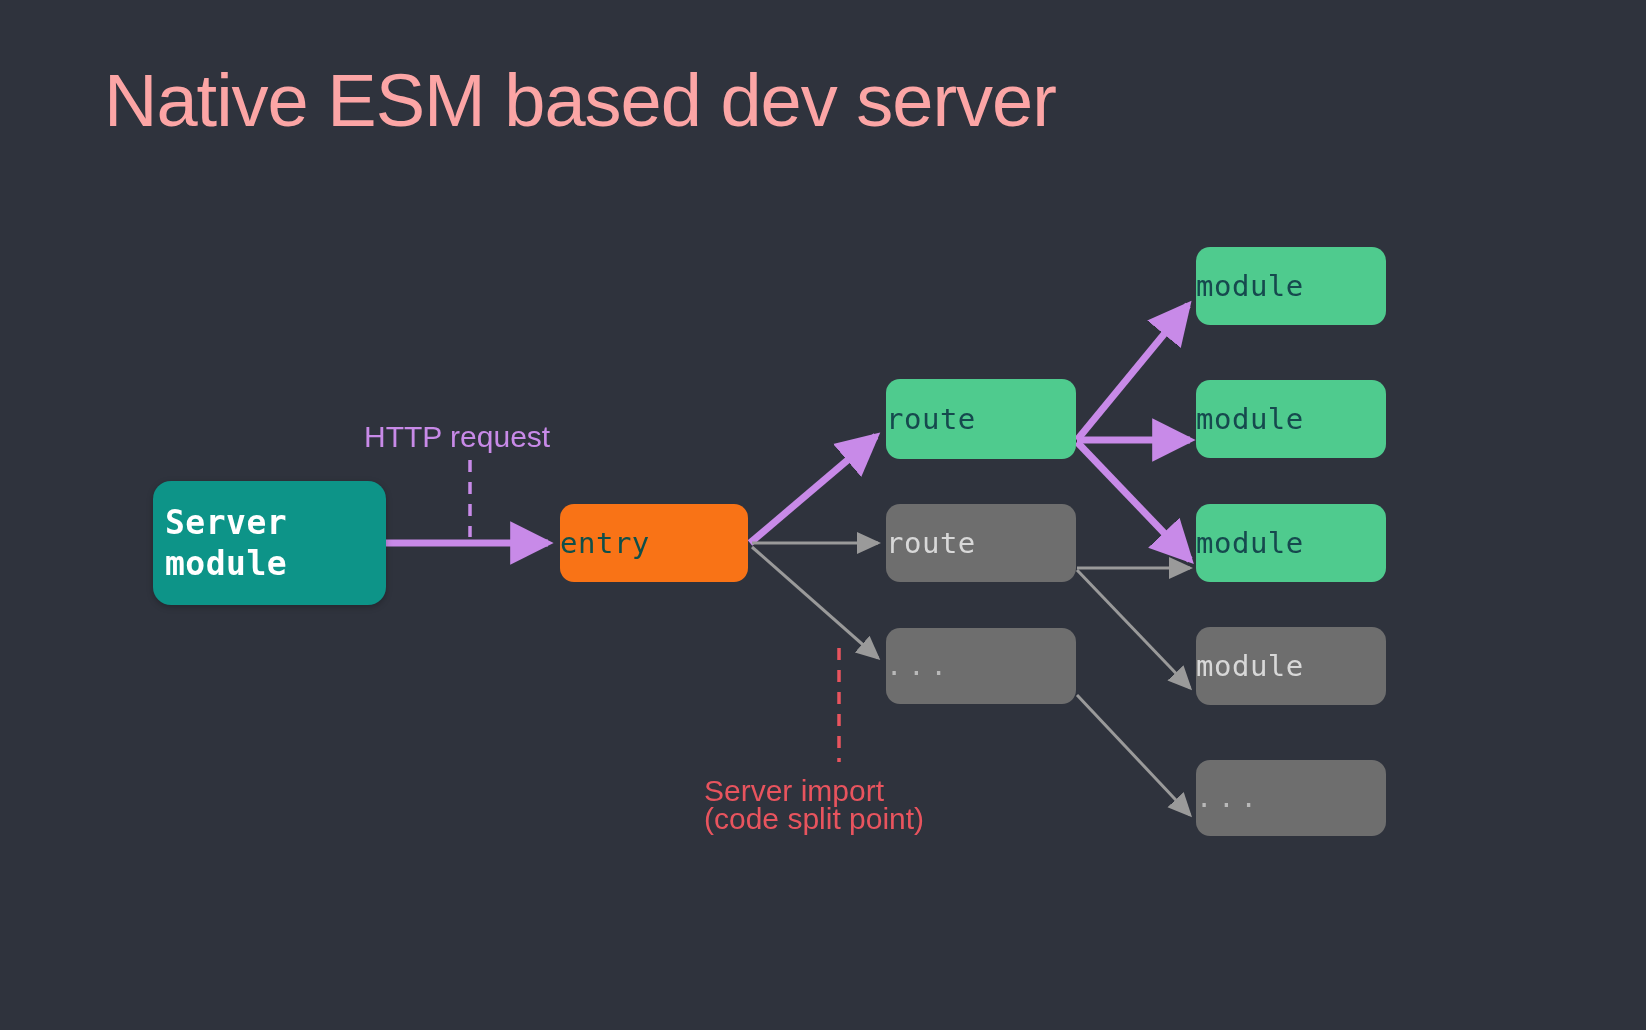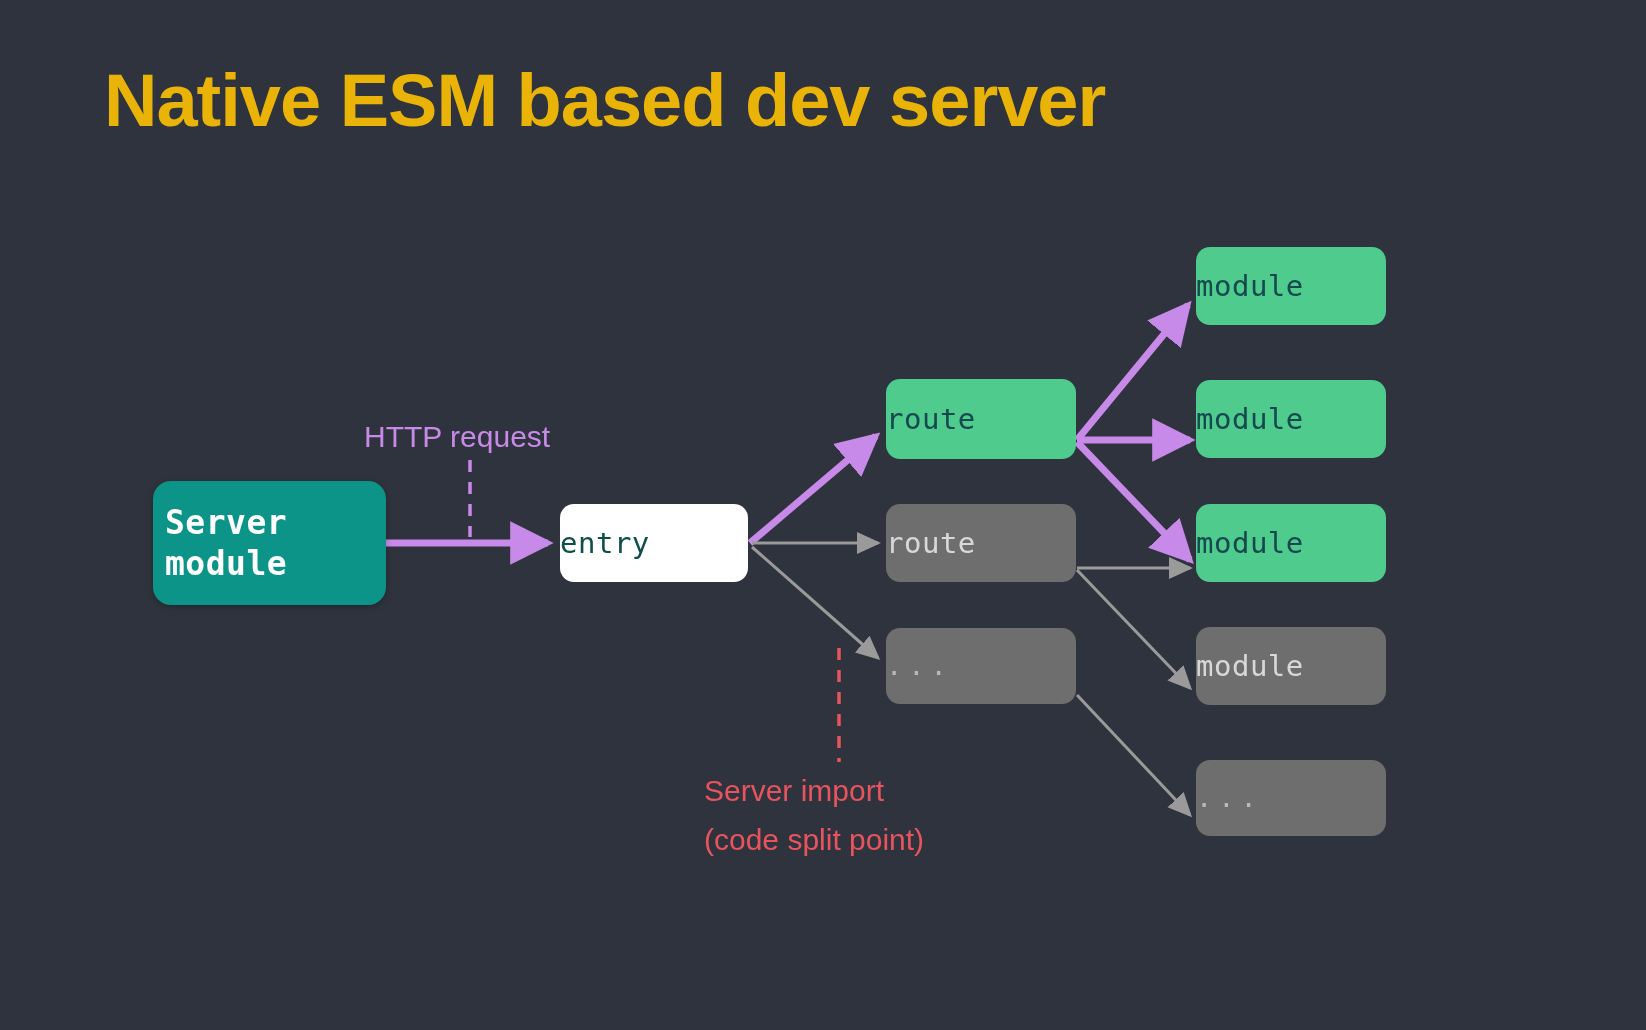--- a/index.html
+++ b/index.html
@@ -16,23 +16,23 @@
     overflow: hidden;
     font-family: "Liberation Sans", sans-serif;
   }
 
   
   #title {
     position: absolute;
     left: 104px;
     top: 58px;
     font-size: 74px;
-    font-weight: 700;
+    font-weight: 400;
     letter-spacing: -1px;
-    color: #eab308;
+    color: #fca5a5;
     font-family: "Liberation Sans", sans-serif;
     white-space: nowrap;
   }
 
   
   #wires {
     position: absolute;
     left: 0;
     top: 0;
     width: 1646px;
@@ -58,21 +58,21 @@
   .node.server {
     background: #0d9488;
     color: #ffffff;
     font-weight: 700;
     font-size: 33px;
     border-radius: 18px;
     box-shadow: 0 2px 6px rgba(0,0,0,0.25);
     padding-left: 12px;
   }
   .node.entry {
-    background: #ffffff;
+    background: #f97316;
     color: #0f4f4a;
   }
   .node.green {
     background: #4fcb8e;
     color: #16494e;
   }
   .node.gray {
     background: #6e6e6e;
     color: #d8d8d8;
   }
@@ -177,15 +177,15 @@
   </div>
 
   <div class="node dots" style="left:1196px; top:760px; width:190px; height:76px;">
     <span>...</span>
   </div>
 
   <div class="annot http" style="left:364px; top:418px;">HTTP request</div>
 
   <div class="annot dyn" style="left:704px; top:772px;">Server import</div>
 
-  <div class="annot dyn" style="left:704px; top:821px;">(code split point)</div>
+  <div class="annot dyn" style="left:704px; top:800px;">(code split point)</div>
 
 </div>
 
 </body></html>

